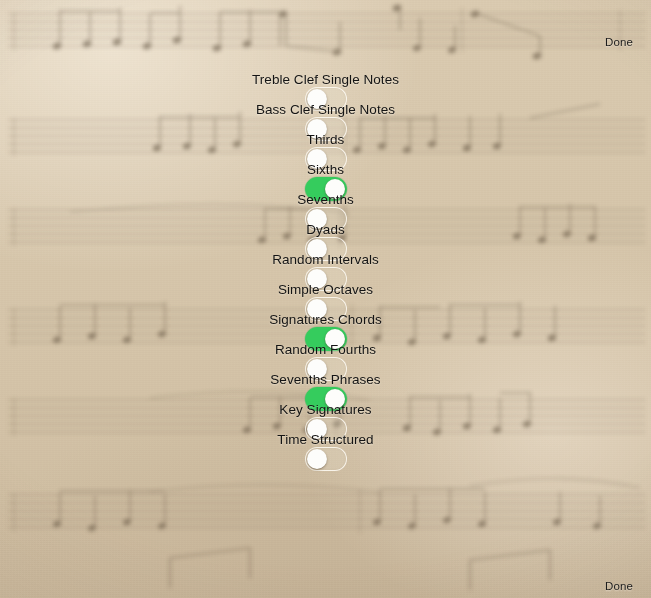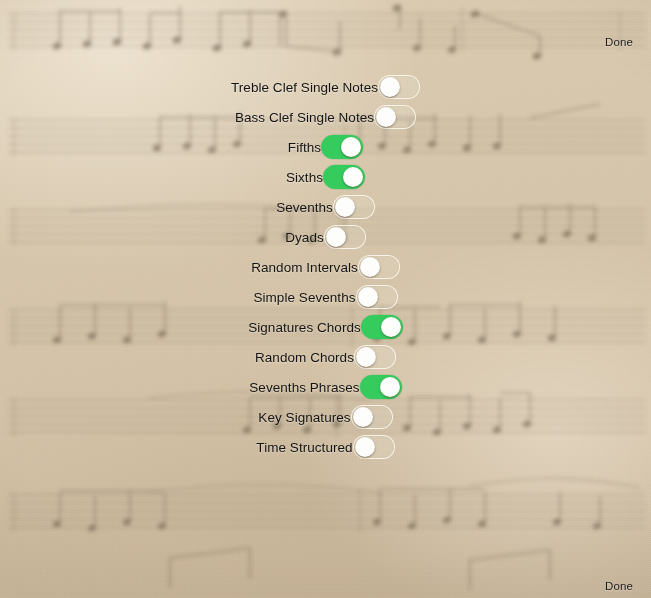--- a/index.html
+++ b/index.html
@@ -81,24 +81,25 @@
     left: 0;
     top: 72px;
     width: 651px;
   }
 
   .row {
     position: relative;
     height: 30px;
     display: flex;
     align-items: center;
-    justify-content: center;
+    justify-content: space-between;
     padding: 0 12px 0 12px;
     box-sizing: border-box;
     cursor: pointer;
+    flex-direction: column;
   }
 
   .row-label {
     font-size: 13.5px;
     color: #141414;
     letter-spacing: 0.05px;
     white-space: nowrap;
     text-shadow: 0 1px 1.4px rgba(255,252,246,0.42);
   }
 
@@ -310,22 +311,22 @@
             <div class="knob"></div>
           </div>
         </div>
         <div class="row">
           <div class="row-label">Bass Clef Single Notes</div>
           <div class="switch" role="switch" aria-checked="false">
             <div class="knob"></div>
           </div>
         </div>
         <div class="row">
-          <div class="row-label">Fifths</div>
-          <div class="switch on" role="switch" aria-checked="true">
+          <div class="row-label">Thirds</div>
+          <div class="switch" role="switch" aria-checked="false">
             <div class="knob"></div>
           </div>
         </div>
         <div class="row">
           <div class="row-label">Sixths</div>
           <div class="switch on" role="switch" aria-checked="true">
             <div class="knob"></div>
           </div>
         </div>
         <div class="row">
@@ -340,33 +341,33 @@
             <div class="knob"></div>
           </div>
         </div>
         <div class="row">
           <div class="row-label">Random Intervals</div>
           <div class="switch" role="switch" aria-checked="false">
             <div class="knob"></div>
           </div>
         </div>
         <div class="row">
-          <div class="row-label">Simple Sevenths</div>
+          <div class="row-label">Simple Octaves</div>
           <div class="switch" role="switch" aria-checked="false">
             <div class="knob"></div>
           </div>
         </div>
         <div class="row">
           <div class="row-label">Signatures Chords</div>
           <div class="switch on" role="switch" aria-checked="true">
             <div class="knob"></div>
           </div>
         </div>
         <div class="row">
-          <div class="row-label">Random Chords</div>
+          <div class="row-label">Random Fourths</div>
           <div class="switch" role="switch" aria-checked="false">
             <div class="knob"></div>
           </div>
         </div>
         <div class="row">
           <div class="row-label">Sevenths Phrases</div>
           <div class="switch on" role="switch" aria-checked="true">
             <div class="knob"></div>
           </div>
         </div>

